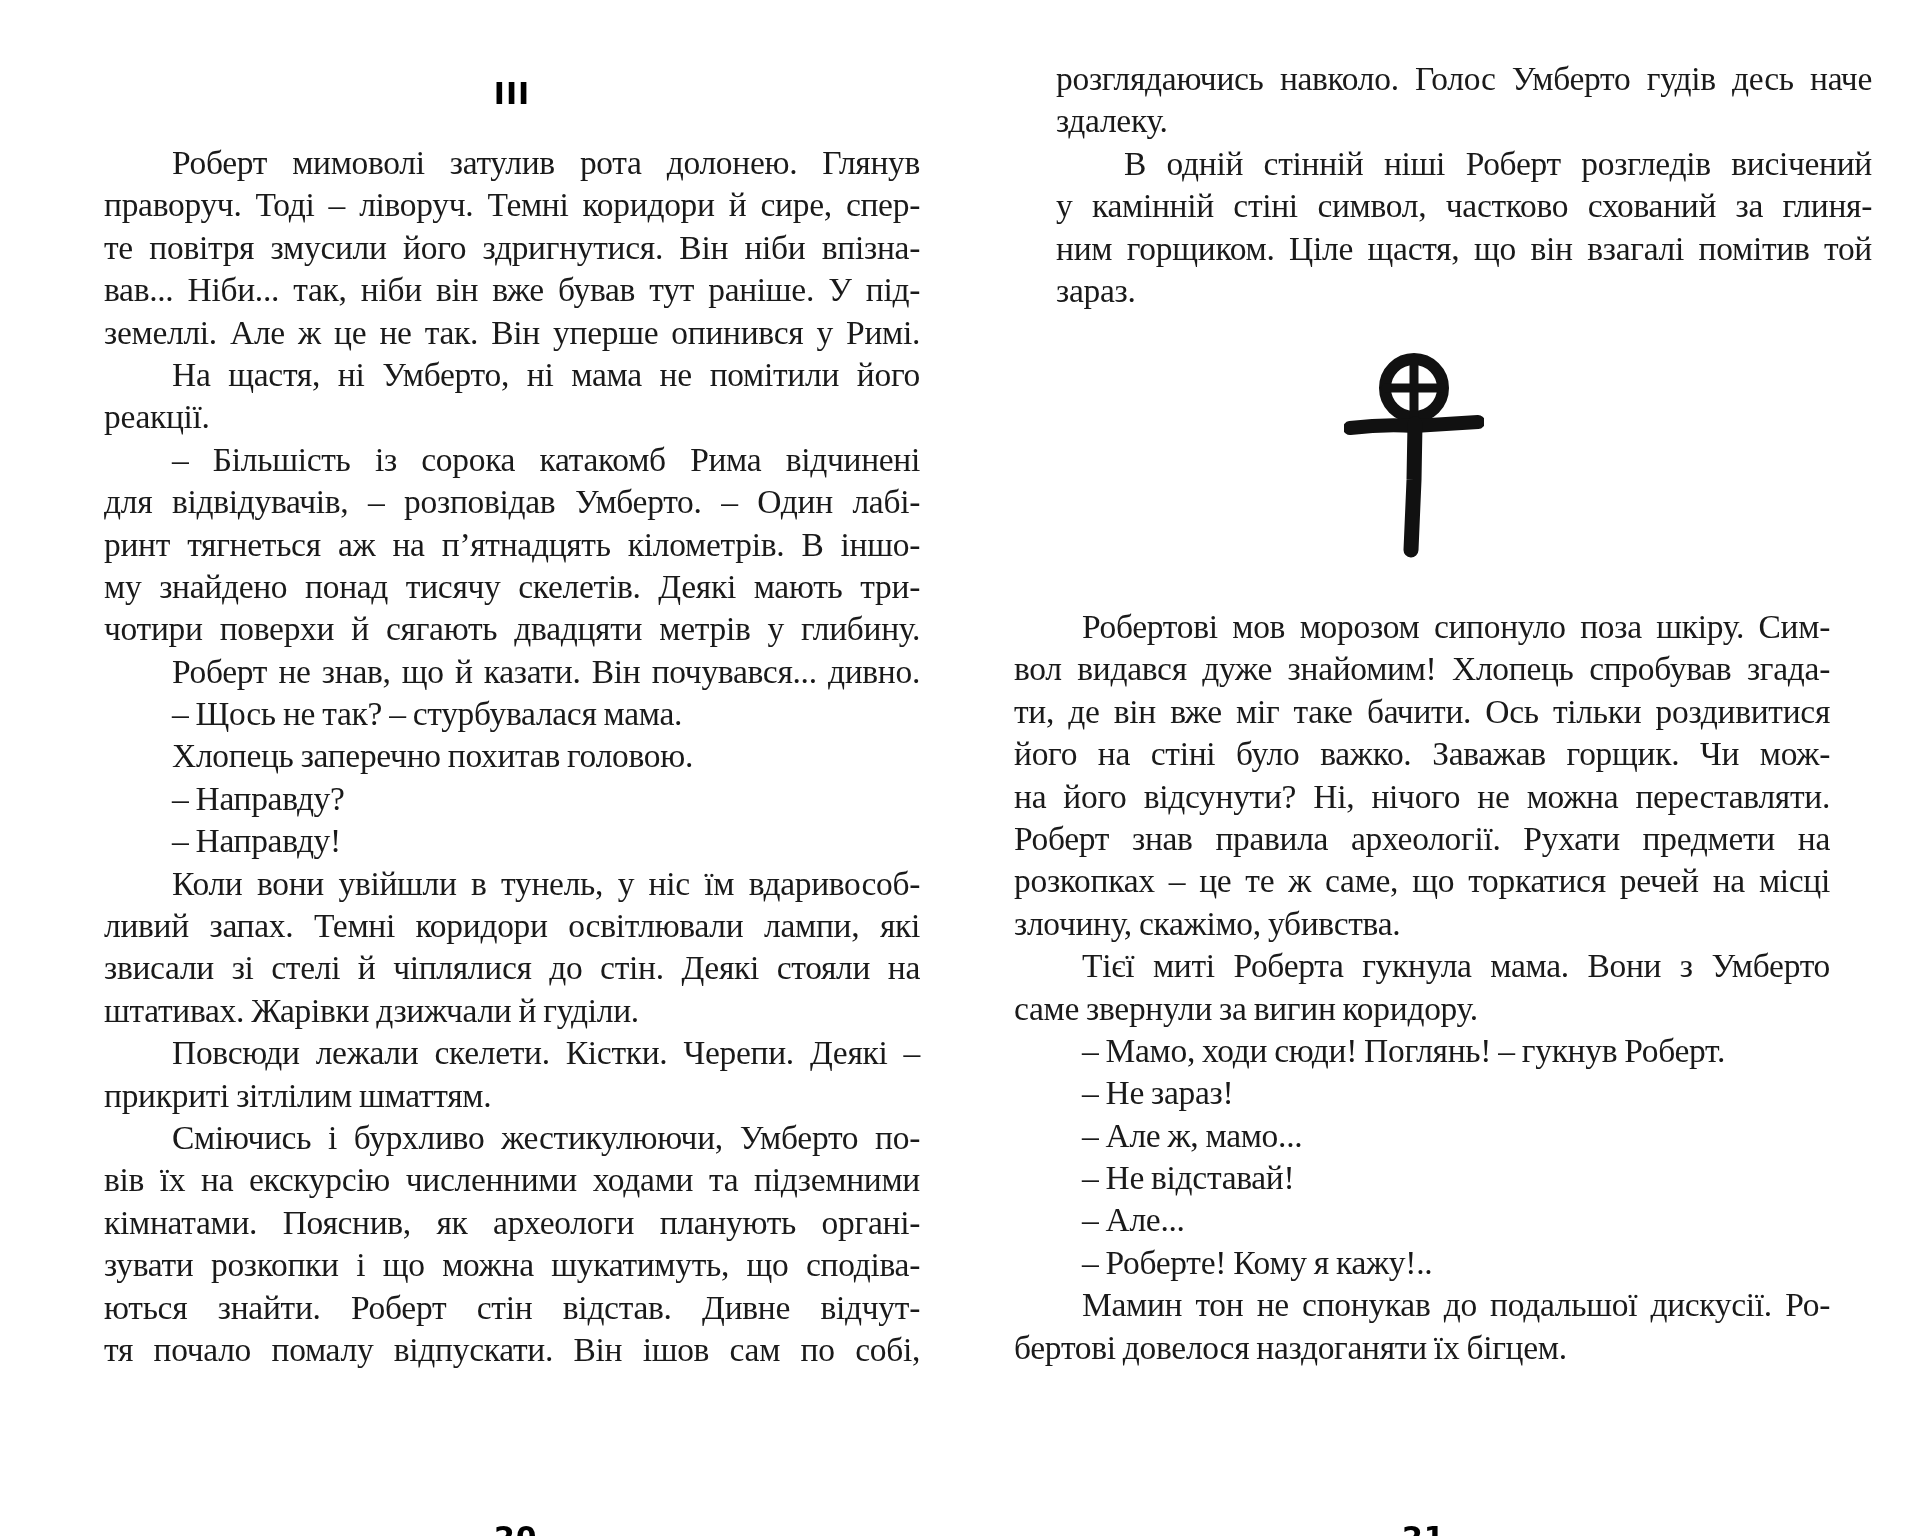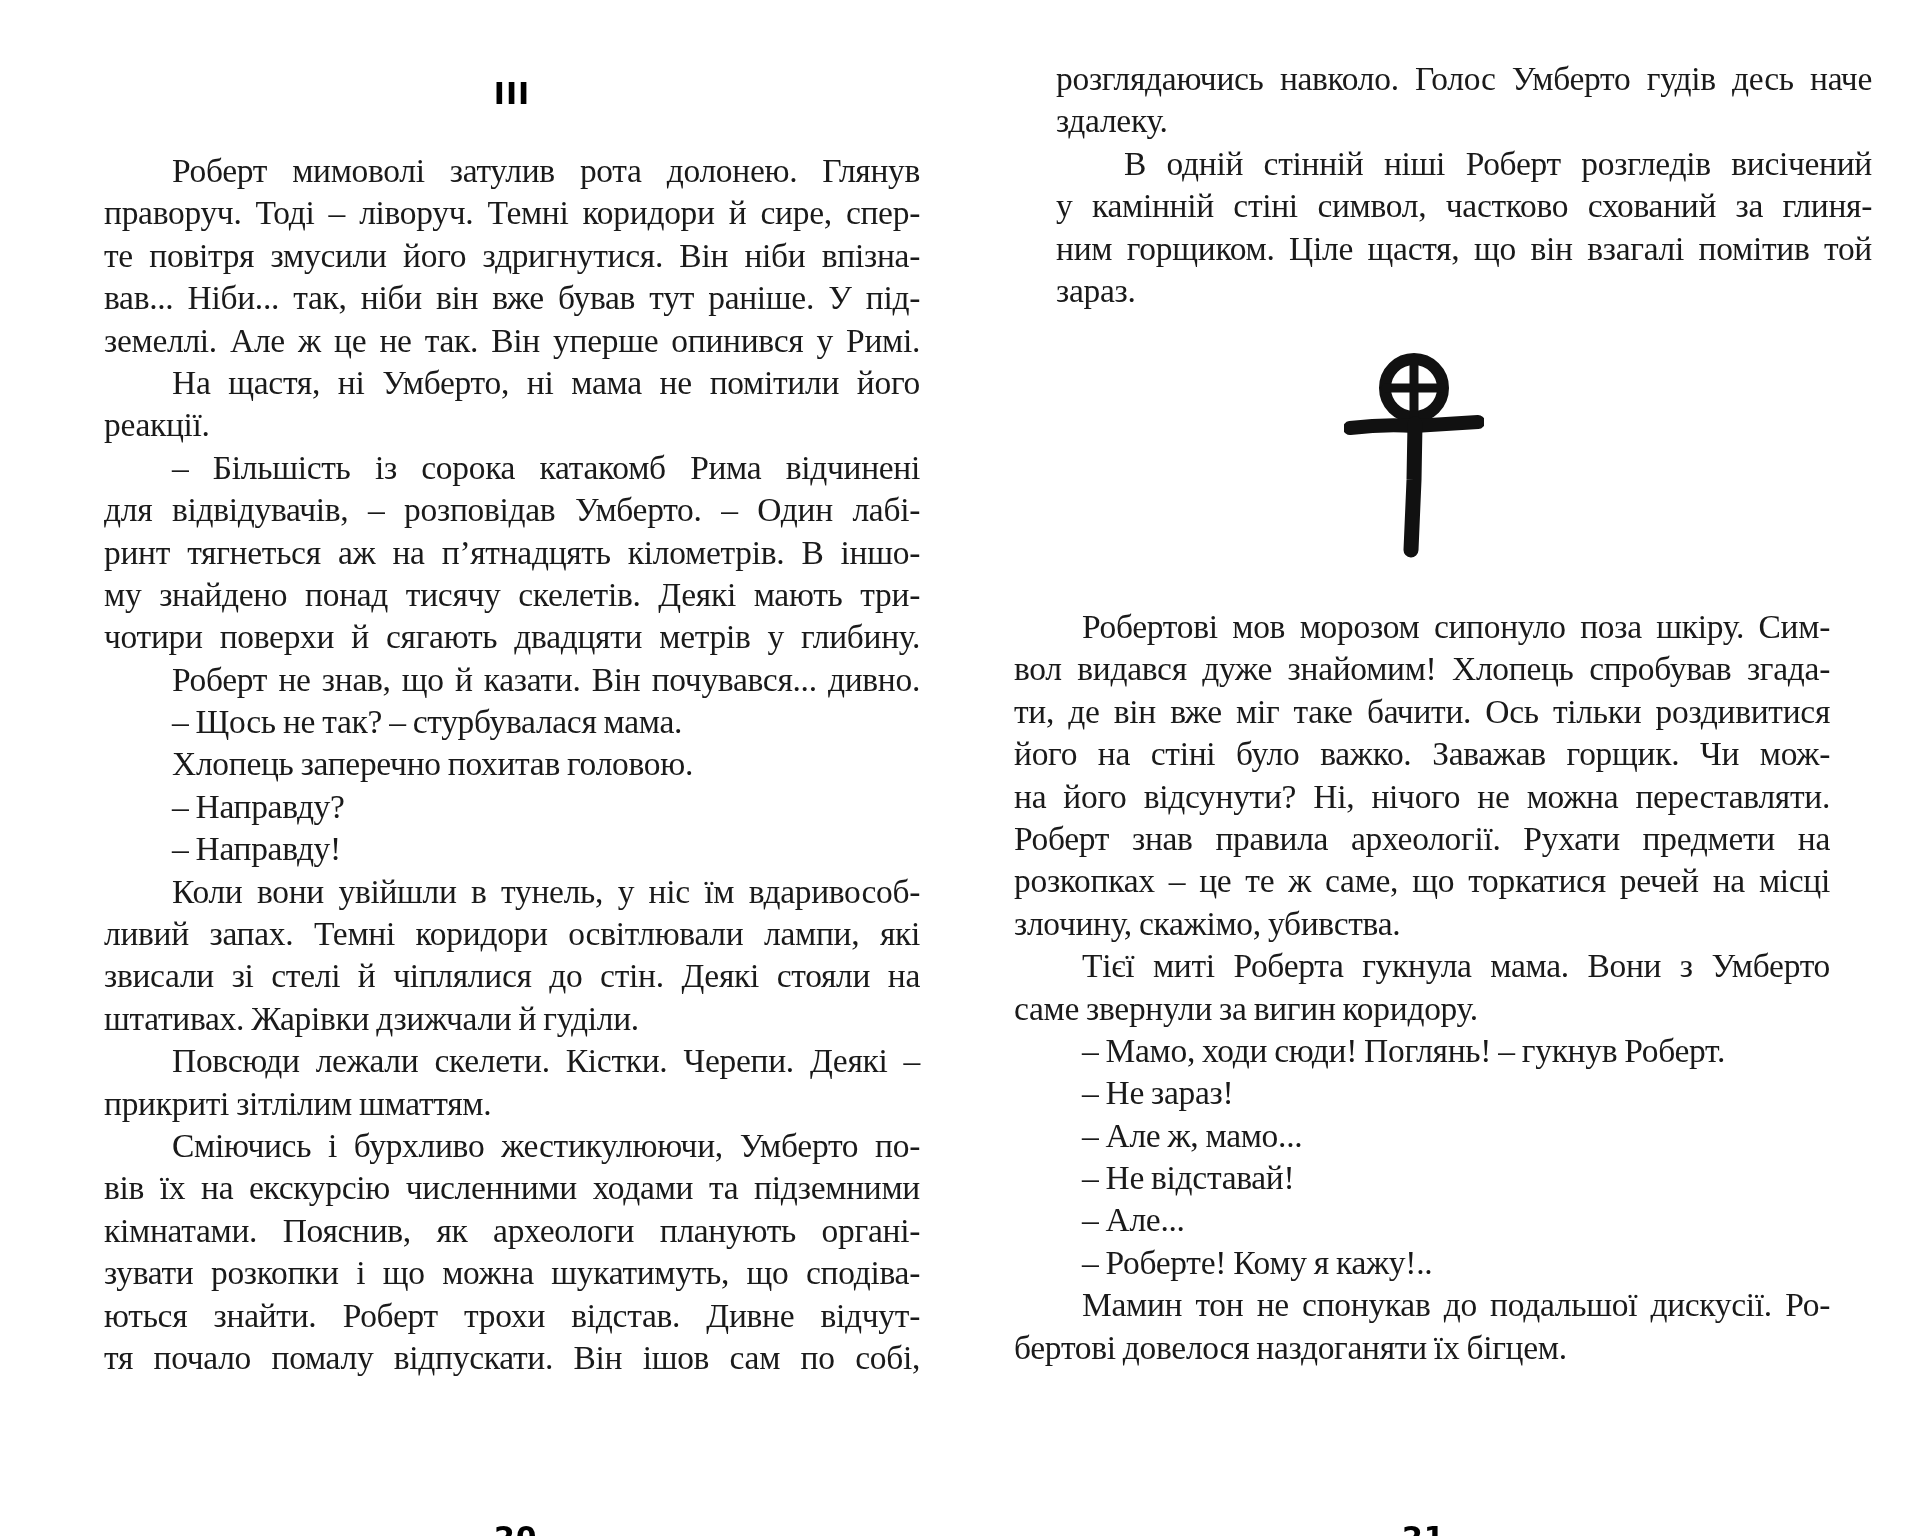--- a/index.html
+++ b/index.html
@@ -45,21 +45,21 @@
       position: absolute;
       left: 0;
       width: 816px;
       font-size: 33.5px;
       line-height: 42.4px;
       text-align: justify;
       text-align-last: left;
       letter-spacing: -0.3px;
       word-spacing: -1px;
     }
-    .page-left .text-block { top: 142px; margin-top: 8px; }
+    .page-left .text-block { top: 142px; }
     .page-right .text-block.top { top: 58px; margin-left: 42px; }
     .page-right .text-block.bottom { top: 606px; }
 
     .line {
       display: block;
       white-space: nowrap;
       height: 42.4px;
     }
     .line.justify {
       text-align: justify;
@@ -116,21 +116,21 @@
         <span class="line indent justify">Коли вони увійшли в тунель, у ніс їм вдаривособ-</span>
         <span class="line justify">ливий запах. Темні коридори освітлювали лампи, які</span>
         <span class="line justify">звисали зі стелі й чіплялися до стін. Деякі стояли на</span>
         <span class="line last">штативах. Жарівки дзижчали й гуділи.</span>
         <span class="line indent justify">Повсюди лежали скелети. Кістки. Черепи. Деякі –</span>
         <span class="line last">прикриті зітлілим шматтям.</span>
         <span class="line indent justify">Сміючись і бурхливо жестикулюючи, Умберто по-</span>
         <span class="line justify">вів їх на екскурсію численними ходами та підземними</span>
         <span class="line justify">кімнатами. Пояснив, як археологи планують органі-</span>
         <span class="line justify">зувати розкопки і що можна шукатимуть, що сподіва-</span>
-        <span class="line justify">ються знайти. Роберт трохи відстав. Дивне відчут-</span>
+        <span class="line justify">ються знайти. Роберт стін відстав. Дивне відчут-</span>
         <span class="line justify">тя почало помалу відпускати. Він ішов сам по собі,</span>
       </div>
     <div class="page-number">20</div>
   </div>
 
   <div class="page page-right">
     <div class="text-block top" id="right-top-lines">
         <span class="line justify">розглядаючись навколо. Голос Умберто гудів десь наче</span>
         <span class="line last">здалеку.</span>
         <span class="line indent justify">В одній стінній ніші Роберт розгледів висічений</span>

